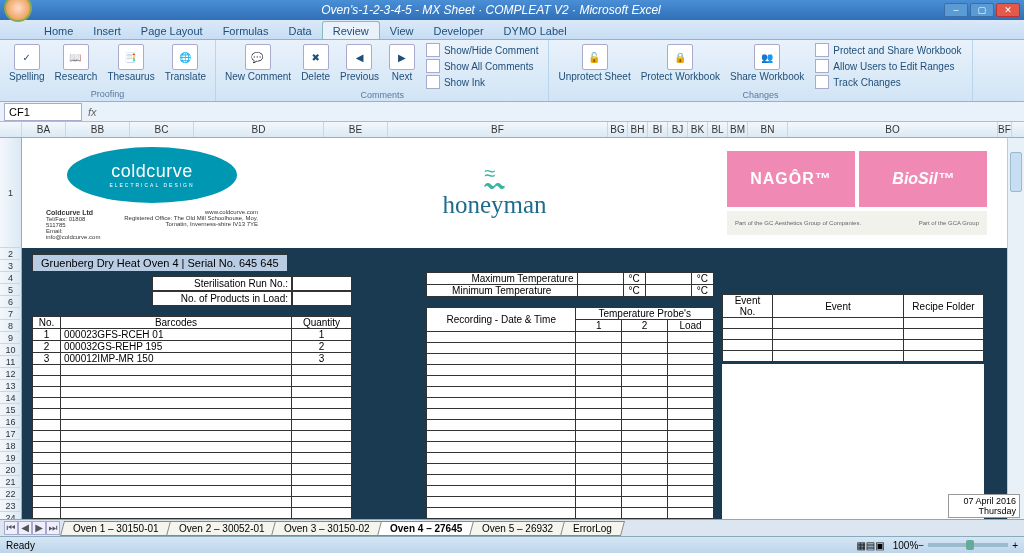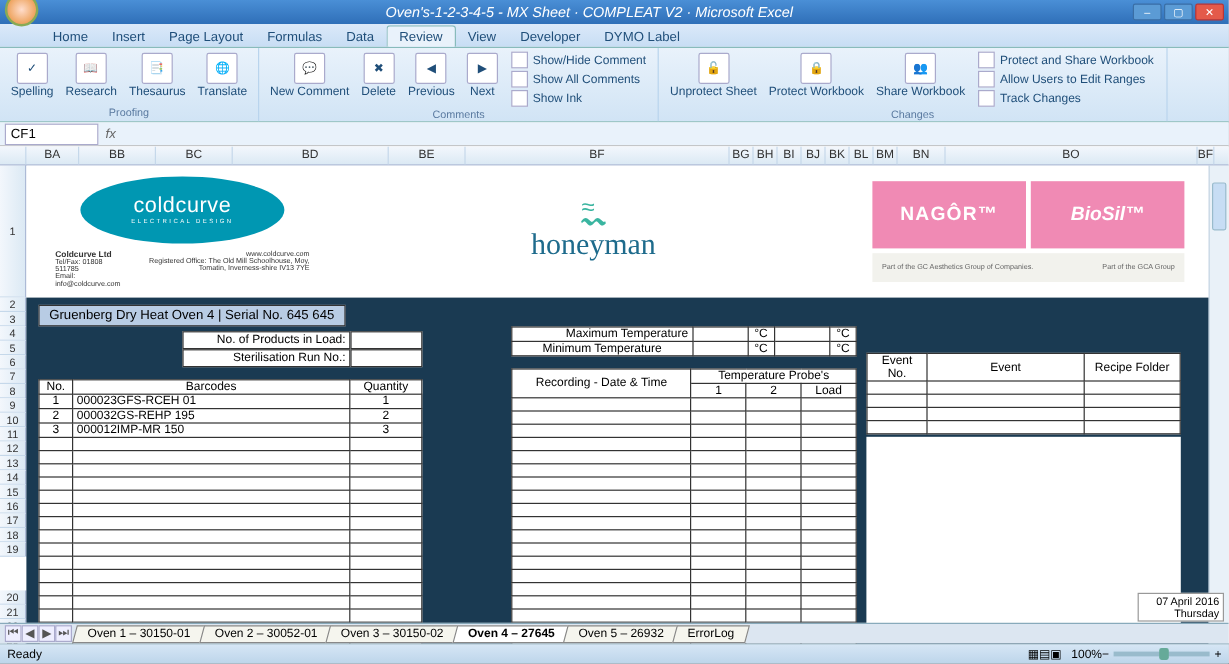--- a/index.html
+++ b/index.html
@@ -241,21 +241,21 @@
       <span style="height: 12px; line-height: 12px;">10</span>
       <span style="height: 12px; line-height: 12px;">11</span>
       <span style="height: 12px; line-height: 12px;">12</span>
       <span style="height: 12px; line-height: 12px;">13</span>
       <span style="height: 12px; line-height: 12px;">14</span>
       <span style="height: 12px; line-height: 12px;">15</span>
       <span style="height: 12px; line-height: 12px;">16</span>
       <span style="height: 12px; line-height: 12px;">17</span>
       <span style="height: 12px; line-height: 12px;">18</span>
       <span style="height: 12px; line-height: 12px;">19</span>
-      <span style="height: 12px; line-height: 12px; margin-top: 28px;">20</span>
+      <span style="height: 12px; line-height: 12px;">20</span>
       <span style="height: 12px; line-height: 12px;">21</span>
       <span style="height: 12px; line-height: 12px;">22</span>
       <span style="height: 12px; line-height: 12px;">23</span>
       <span style="height: 12px; line-height: 12px;">24</span>
       <span style="height: 12px; line-height: 12px;">25</span>
     </div>
 
   <div class="vscroll">
       <div class="thumb"></div>
     </div>
@@ -294,25 +294,25 @@
         </div>
       </div>
     </div>
 
     <div class="formarea">
 
       <div class="left-col">
         <div class="title-box">Gruenberg Dry Heat Oven 4  |  Serial No. 645 645</div>
         <div style="height:4px"></div>
         <div class="field-row" style="justify-content:flex-end; width:320px;">
+          <div class="fld-label" style="width:140px">Sterilisation Run No.:</div>
+          <div class="fld-val" style="width:60px"></div>
+        </div>
+        <div class="field-row" style="justify-content:flex-end; width:320px;">
           <div class="fld-label" style="width:140px">No. of Products in Load:</div>
-          <div class="fld-val" style="width:60px"></div>
-        </div>
-        <div class="field-row" style="justify-content:flex-end; width:320px;">
-          <div class="fld-label" style="width:140px">Sterilisation Run No.:</div>
           <div class="fld-val" style="width:60px"></div>
         </div>
         <div style="height:10px"></div>
         <table class="tbl" style="width:320px">
           <tbody>
               <tr>
             <th style="width:28px">No.</th>
             <th>Barcodes</th>
             <th style="width:60px">Quantity</th>
           </tr>

